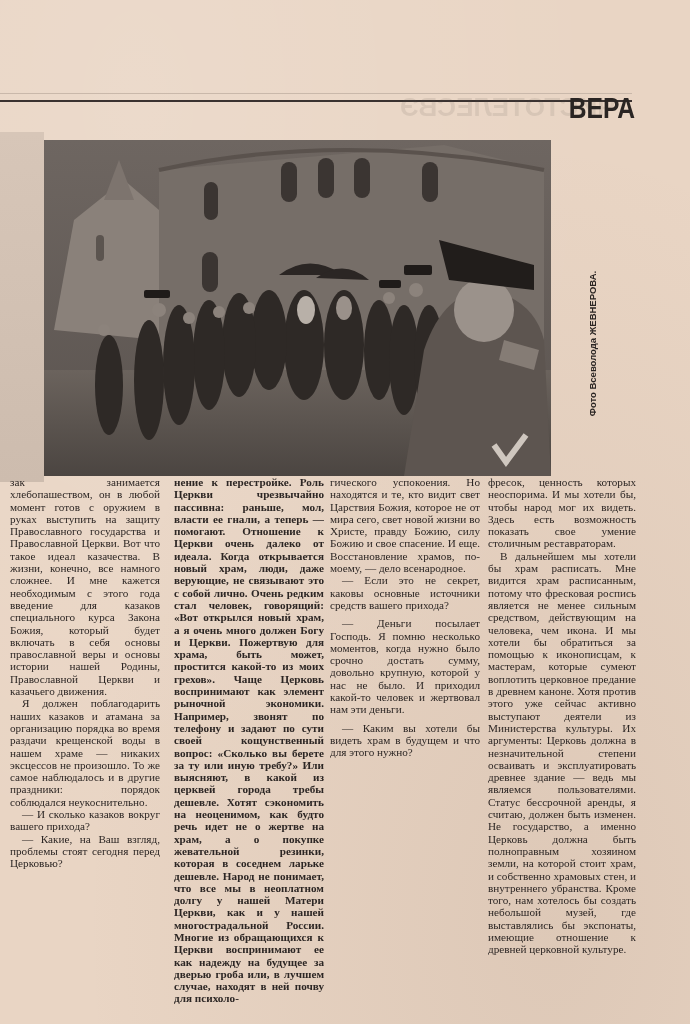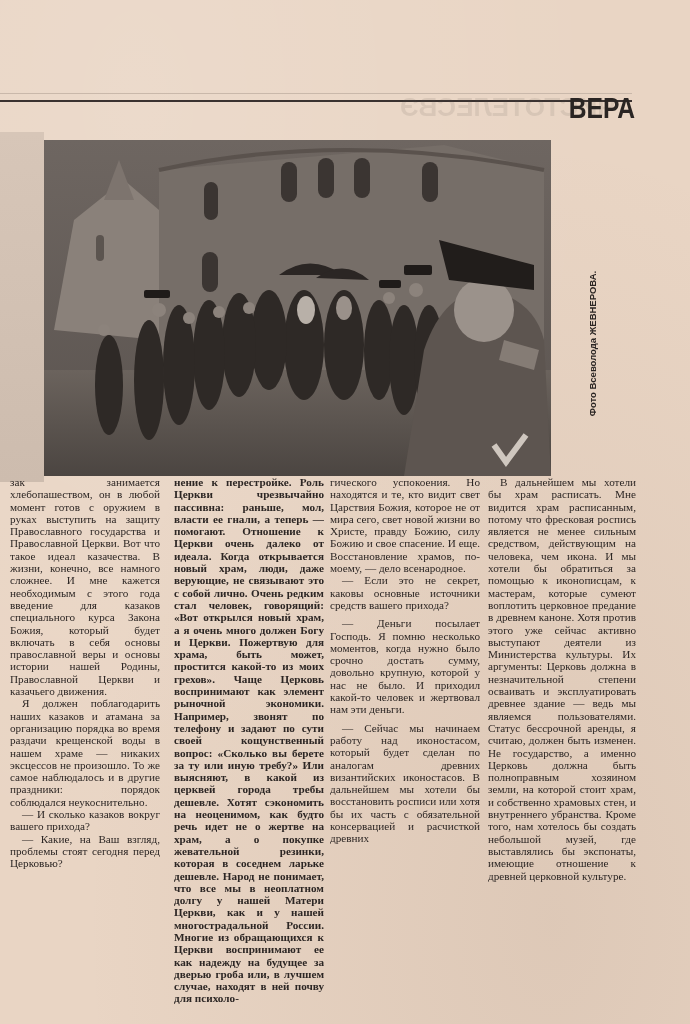--- a/index.html
+++ b/index.html
@@ -166,18 +166,19 @@
     <p class="q">— И сколько казаков вокруг вашего прихода?</p>
     <p class="q">— Какие, на Ваш взгляд, проблемы стоят сегодня перед Церковью?</p>
   </div>
   <div class="col c2">
     <p>нение к перестройке. Роль Церкви чрезвычайно пассивна: раньше, мол, власти ее гнали, а теперь — помогают. Отношение к Церкви очень далеко от идеала. Когда открывается новый храм, люди, даже верующие, не связывают это с собой лично. Очень редким стал человек, говорящий: «Вот открылся новый храм, а я очень много должен Богу и Церкви. Пожертвую для храма, быть может, простится какой-то из моих грехов». Чаще Церковь воспринимают как элемент рыночной экономики. Например, звонят по телефону и задают по сути своей кощунственный вопрос: «Сколько вы берете за ту или иную требу?» Или выясняют, в какой из церквей города требы дешевле. Хотят сэкономить на неоценимом, как будто речь идет не о жертве на храм, а о покупке жевательной резинки, которая в соседнем ларьке дешевле. Народ не понимает, что все мы в неоплатном долгу у нашей Матери Церкви, как и у нашей многострадальной России. Многие из обращающихся к Церкви воспринимают ее как надежду на будущее за дверью гроба или, в лучшем случае, находят в ней почву для психоло-</p>
   </div>
   <div class="col c3">
     <p>гического успокоения. Но находятся и те, кто видит свет Царствия Божия, которое не от мира сего, свет новой жизни во Христе, правду Божию, силу Божию и свое спасение. И еще. Восстановление храмов, по-моему, — дело всенародное.</p>
     <p class="q">— Если это не секрет, каковы основные источники средств вашего прихода?</p>
     <p class="ind gap">— Деньги посылает Господь. Я помню несколько моментов, когда нужно было срочно достать сумму, довольно крупную, которой у нас не было. И приходил какой-то человек и жертвовал нам эти деньги.</p>
-    <p class="ind gap">— Сейчас мы начинаем работу над иконостасом, который будет сделан по аналогам древних византийских иконостасов. В дальнейшем мы хотели бы восстановить росписи или хотя бы их часть с обязательной консервацией и расчисткой древних</p>
+    <p class="q gap">— Каким вы хотели бы видеть храм в будущем и что для этого нужно?</p>
   </div>
   <div class="col c4">
+    <p>фресок, ценность которых неоспорима. И мы хотели бы, чтобы народ мог их видеть. Здесь есть возможность показать свое умение столичным реставраторам.</p>
     <p class="ind">В дальнейшем мы хотели бы храм расписать. Мне видится храм расписанным, потому что фресковая роспись является не менее сильным средством, действующим на человека, чем икона. И мы хотели бы обратиться за помощью к иконописцам, к мастерам, которые сумеют воплотить церковное предание в древнем каноне. Хотя против этого уже сейчас активно выступают деятели из Министерства культуры. Их аргументы: Церковь должна в незначительной степени осваивать и эксплуатировать древнее здание — ведь мы являемся пользователями. Статус бессрочной аренды, я считаю, должен быть изменен. Не государство, а именно Церковь должна быть полноправным хозяином земли, на которой стоит храм, и собственно храмовых стен, и внутреннего убранства. Кроме того, нам хотелось бы создать небольшой музей, где выставлялись бы экспонаты, имеющие отношение к древней церковной культуре.</p>
   </div>
 </div>
 
 </body></html>

